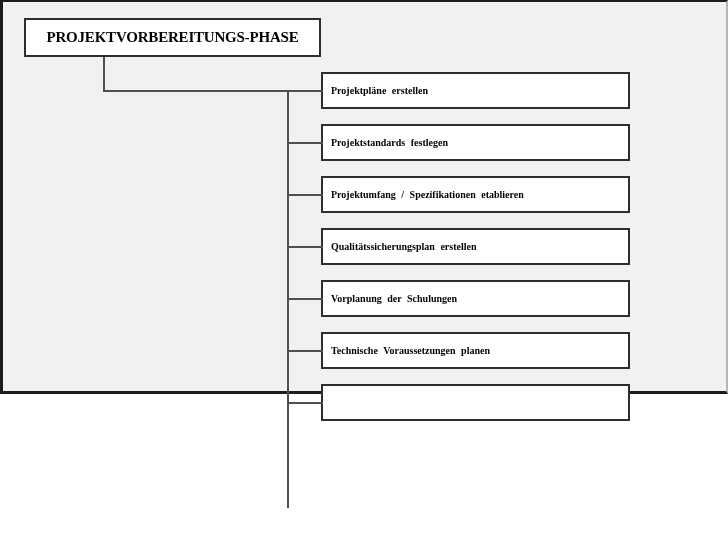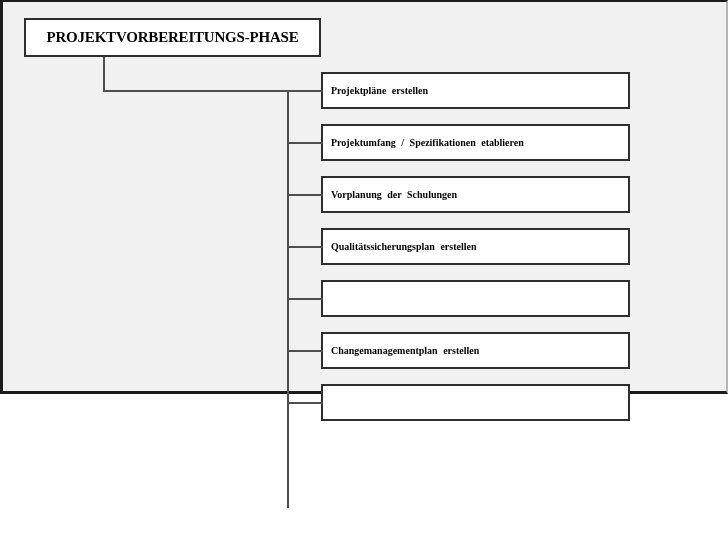--- a/index.html
+++ b/index.html
@@ -78,44 +78,45 @@
 
   <div class="line v1"></div>
   <div class="line spine"></div>
 
   <div class="task-list" id="task-list">
     <div class="task-row">
       <span class="stub"></span>
       <span class="task-label">Projektpläne erstellen</span>
     </div>
 
+    <div class="task-row">
+      <span class="stub"></span>
+      <span class="task-label">Projektstandards festlegen</span>
+    </div>
 
 
     <div class="task-row">
       <span class="stub"></span>
       <span class="task-label">Projektumfang / Spezifikationen etablieren</span>
     </div>
 
     <div class="task-row">
       <span class="stub"></span>
+      <span class="task-label">Qualitätssicherungsplan erstellen</span>
+    </div>
+
+    <div class="task-row">
+      <span class="stub"></span>
       <span class="task-label">Vorplanung der Schulungen</span>
     </div>
 
     <div class="task-row">
       <span class="stub"></span>
-      <span class="task-label">Qualitätssicherungsplan erstellen</span>
+      <span class="task-label">Technische Voraussetzungen planen</span>
     </div>
 
-    <div class="task-row">
-      <span class="stub"></span>
-    </div>
-
-    <div class="task-row">
-      <span class="stub"></span>
-      <span class="task-label">Changemanagementplan erstellen</span>
-    </div>
 
     <div class="task-row">
       <span class="stub"></span>
     </div>
   </div>
 
 </div>
 
 </body></html>

